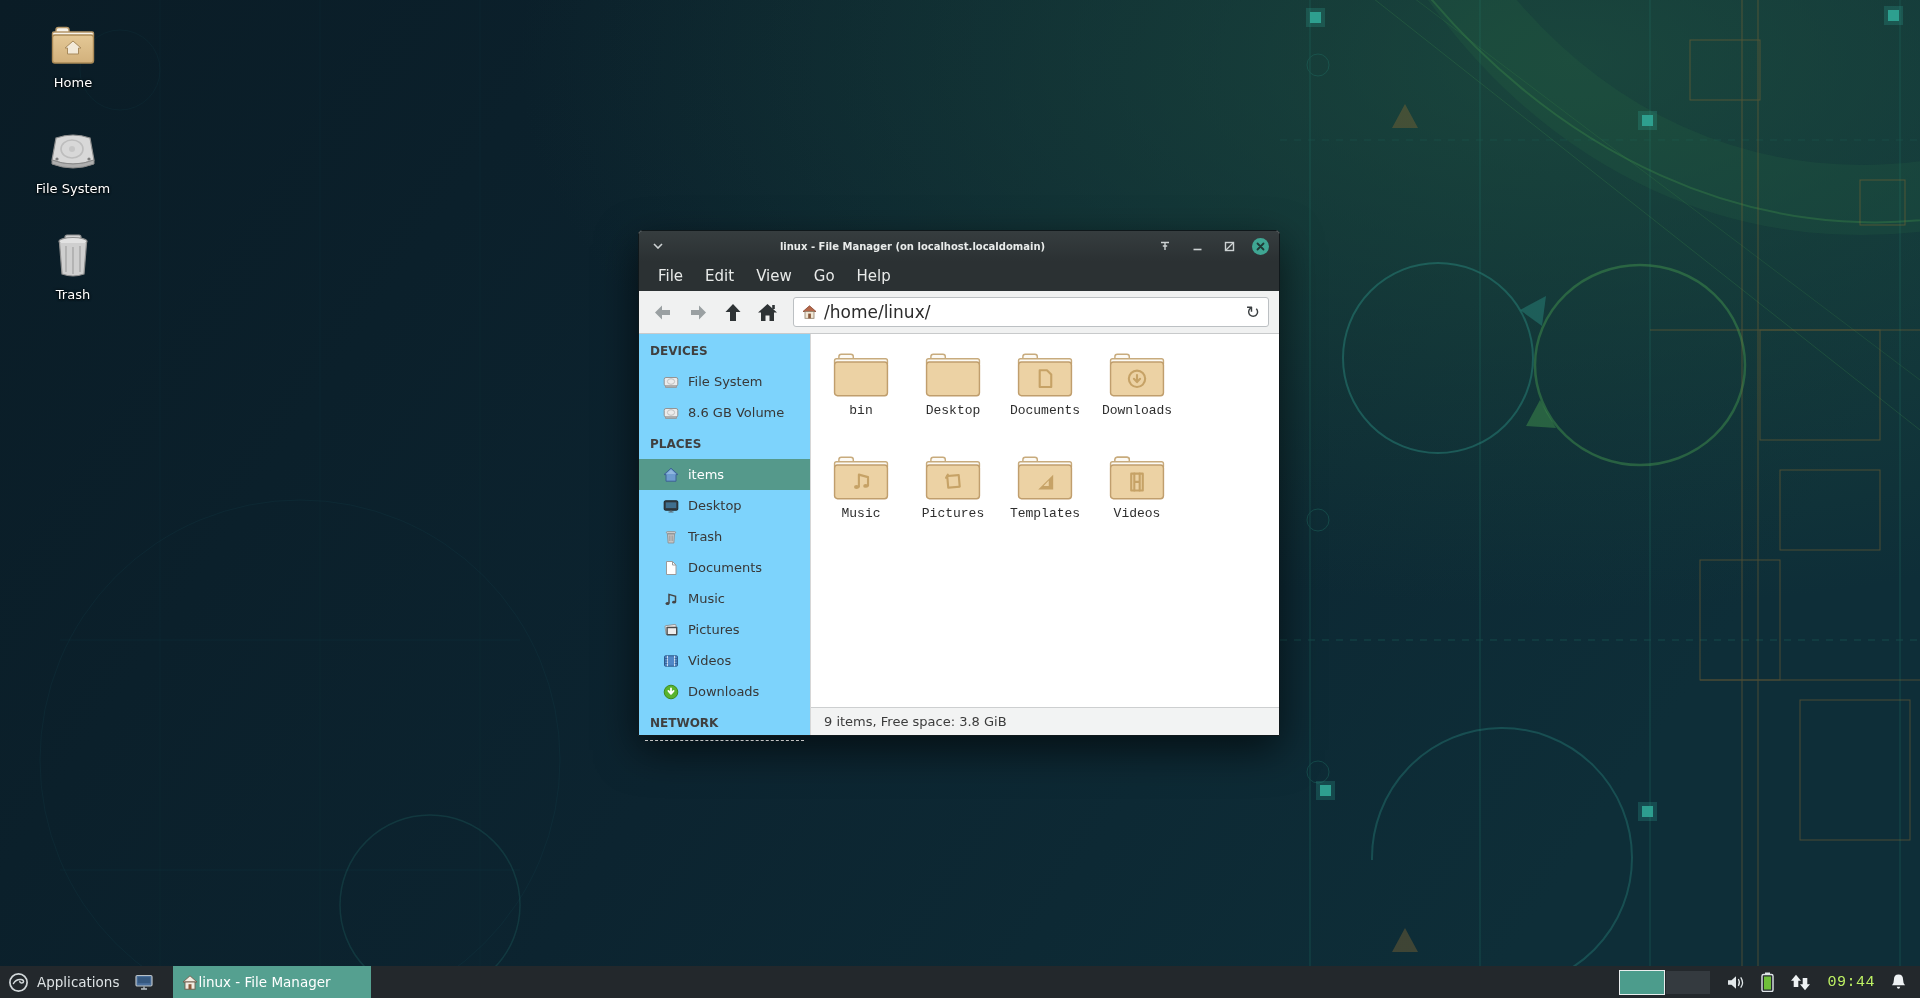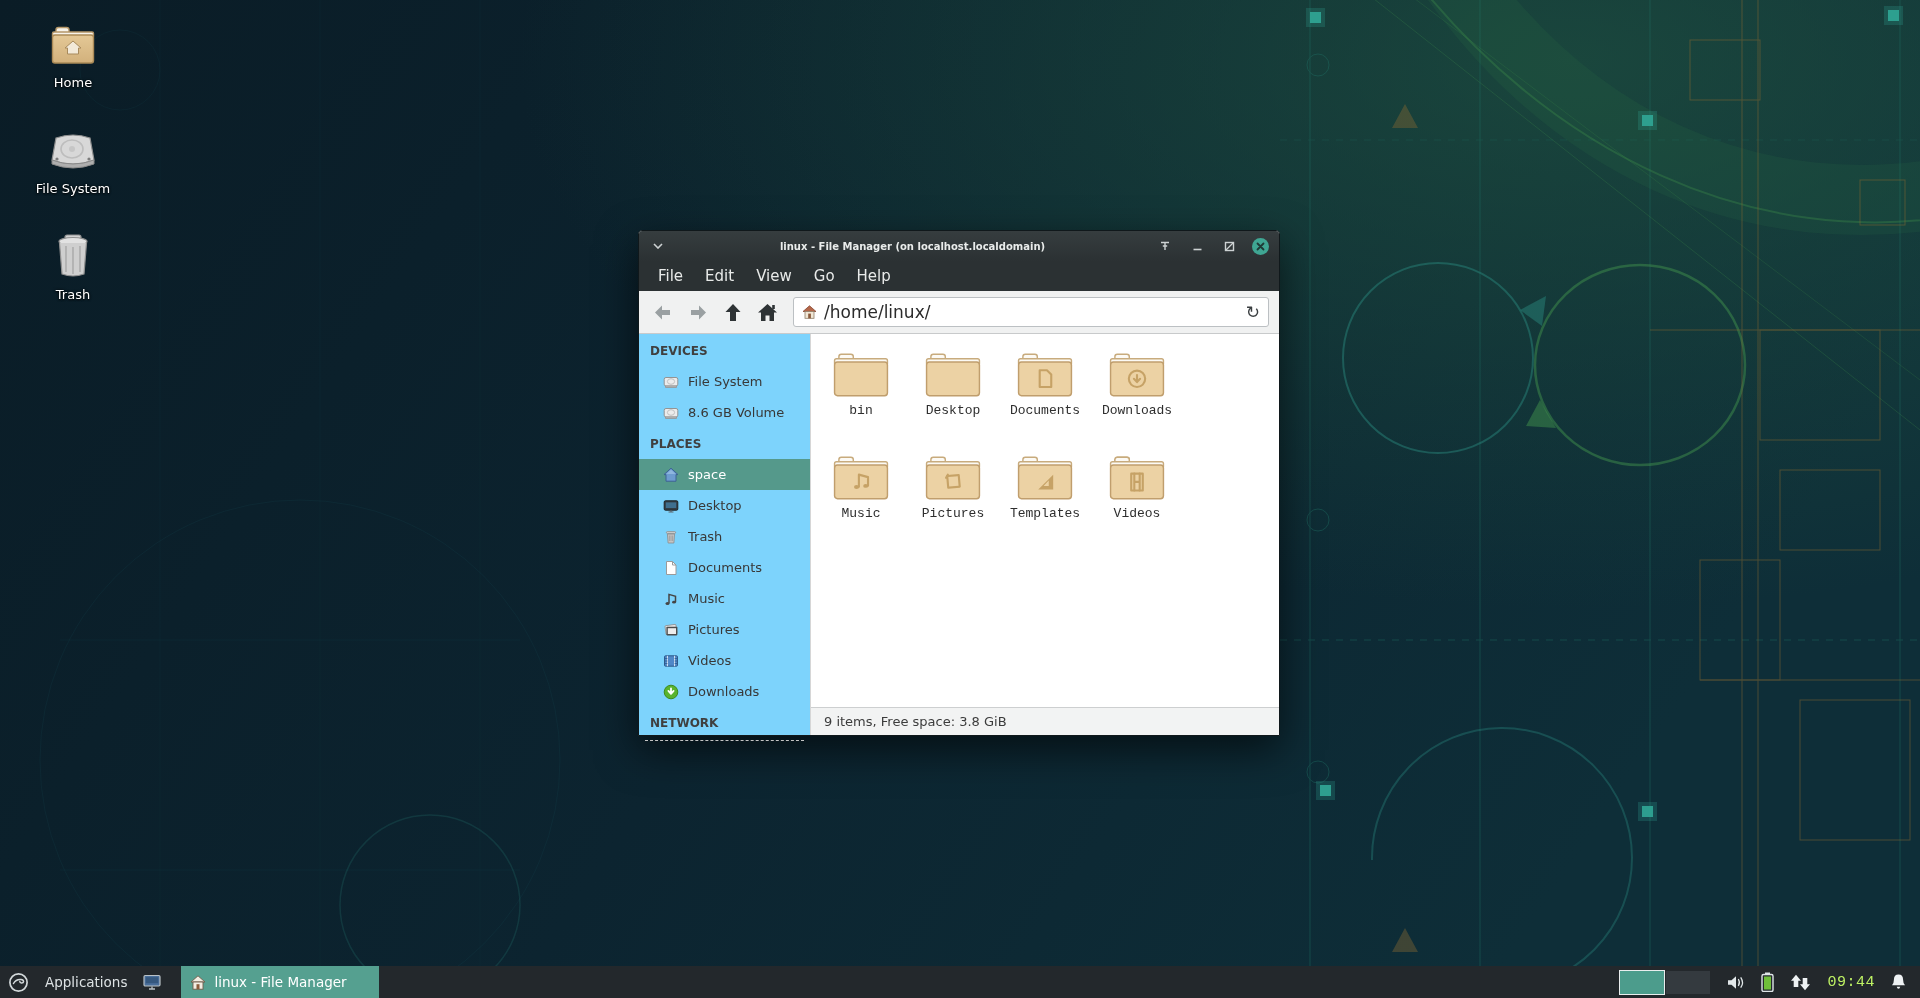--- a/index.html
+++ b/index.html
@@ -48,24 +48,24 @@
   .fback { fill:#fcfaf5; stroke:#c8ab7d; stroke-width:1.5; }
   .fbody { fill:#ecd2a4; stroke:#c09e6d; stroke-width:1.5; }
   .fglyph { stroke:#c6a266; stroke-width:2.2; fill:none; stroke-linejoin:round; stroke-linecap:round; }
   .fglyph-fill { fill:#c6a266; }
 
   .statusbar { height:28px; background:#f2f3f3; border-top:1px solid #cdcfd0; display:flex; align-items:center; padding-left:13px;
                font-size:13px; color:#3c3c3c; flex:0 0 28px; }
 
   
   .panel { position:absolute; left:0; bottom:0; width:1920px; height:32px; background:#23282c; display:flex; align-items:center; }
-  .apps-btn { display:flex; align-items:center; gap:16px; padding:0 10px 0 8px; height:32px; }
+  .apps-btn { display:flex; align-items:center; gap:8px; padding:0 10px 0 8px; height:32px; }
   .apps-label { color:#dde2e4; font-size:13.5px; }
   .showdesk-btn { width:30px; height:32px; display:flex; align-items:center; justify-content:center; }
-  .task-btn { margin-left:14px; width:198px; height:32px; background:#55a090; display:flex; align-items:center; gap:8px; padding-left:9px; }
+  .task-btn { margin-left:14px; width:198px; height:32px; background:#55a090; display:flex; align-items:center; gap:0; padding-left:9px; }
   .task-label { color:#ffffff; font-size:13.5px; }
   .panel-right { margin-left:auto; display:flex; align-items:center; gap:15px; padding-right:13px; }
   .pager { display:flex; }
   .pager-cell { width:46px; height:25px; }
   .pager-cell.active { background:#4c9c8c; border:1px solid #e9edee; }
   .pager-cell.inactive { background:#343a3f; border:1px solid #23282c; }
   .clock { color:#bef264; font-size:15px; letter-spacing:.5px;font-family:Liberation Mono, monospace; }
 </style>
 </head>
 <body>
@@ -273,21 +273,21 @@
           <span>8.6 GB Volume</span>
         </div>
 
         <div class="side-header">PLACES</div>
 
         <div class="side-item selected">
           <svg width="16" height="16" viewBox="0 0 16 16">
             <path d="M8 1.2 L15 7.6 H13 V14.2 H3 V7.6 H1 Z" fill="#6d9ccf" stroke="#3c6292" stroke-width="1"></path>
             <path d="M8 2.8 L12.6 7 H3.4 Z" fill="#8fb6de"></path>
           </svg>
-          <span>space</span>
+          <span>items</span>
         </div>
         <div class="side-item">
           <svg width="16" height="16" viewBox="0 0 16 16">
             <rect x="1.2" y="2.8" width="13.6" height="9.4" rx="1.2" fill="#333d44" stroke="#1d2327"></rect>
             <rect x="2.8" y="4.4" width="10.4" height="5.6" fill="#3f6f8f"></rect>
             <path d="M5.5 14 h5 M8 12.2 v1.8" stroke="#5b6368" stroke-width="1.2" fill="none"></path>
           </svg>
           <span>Desktop</span>
         </div>
         <div class="side-item">

